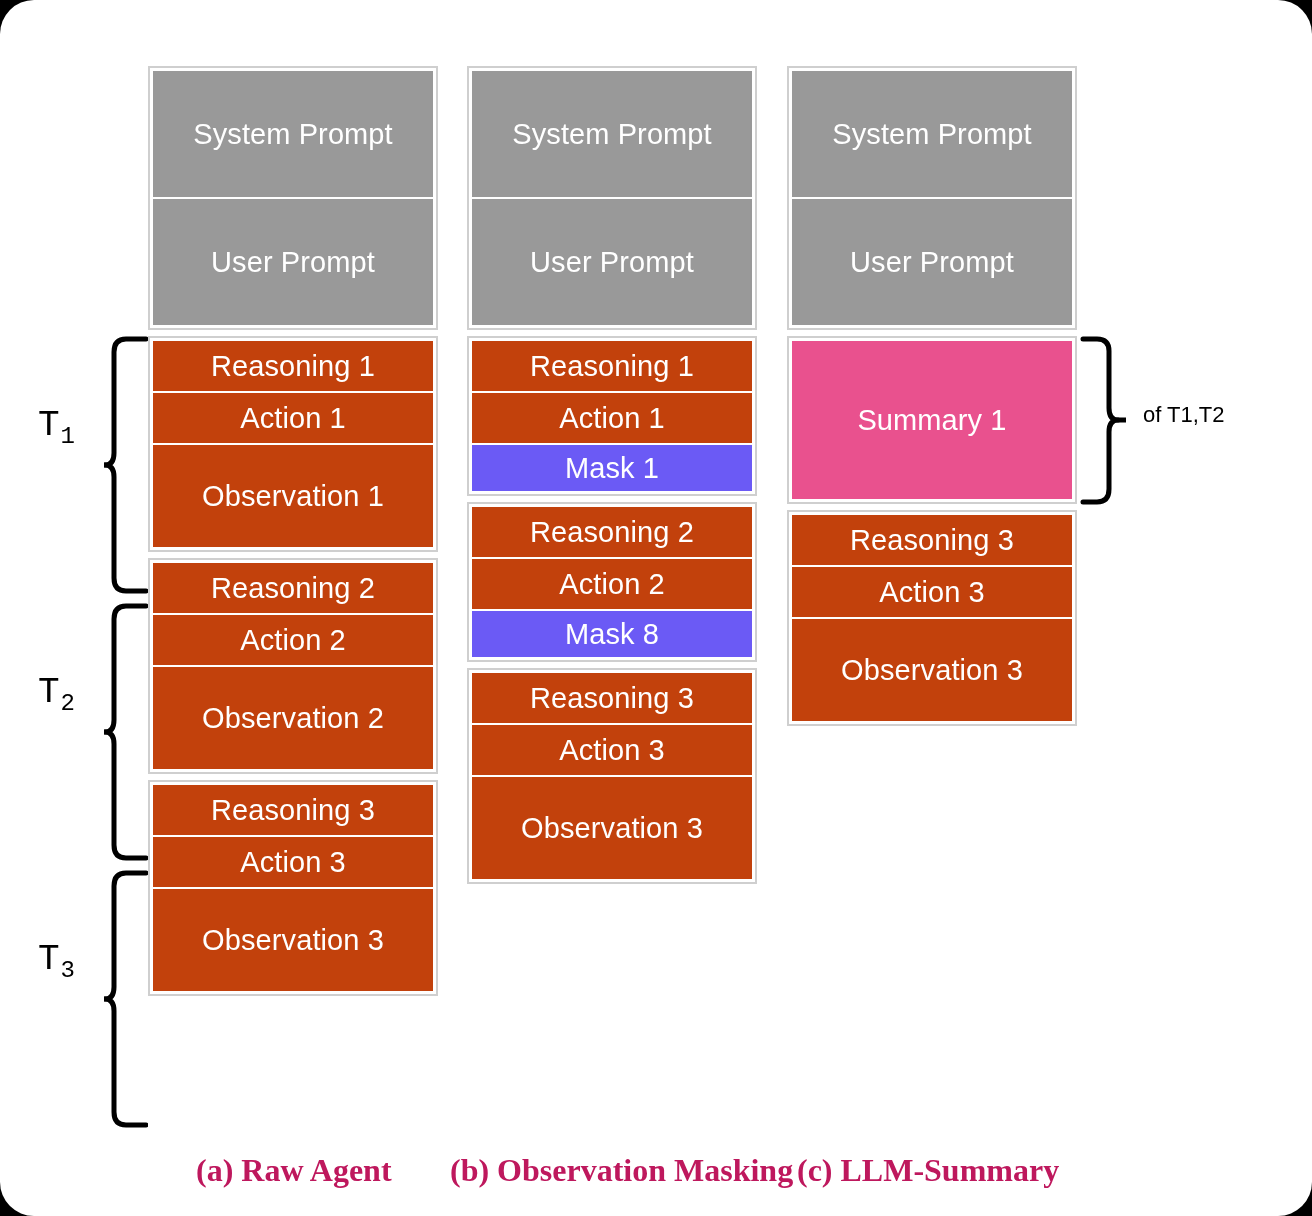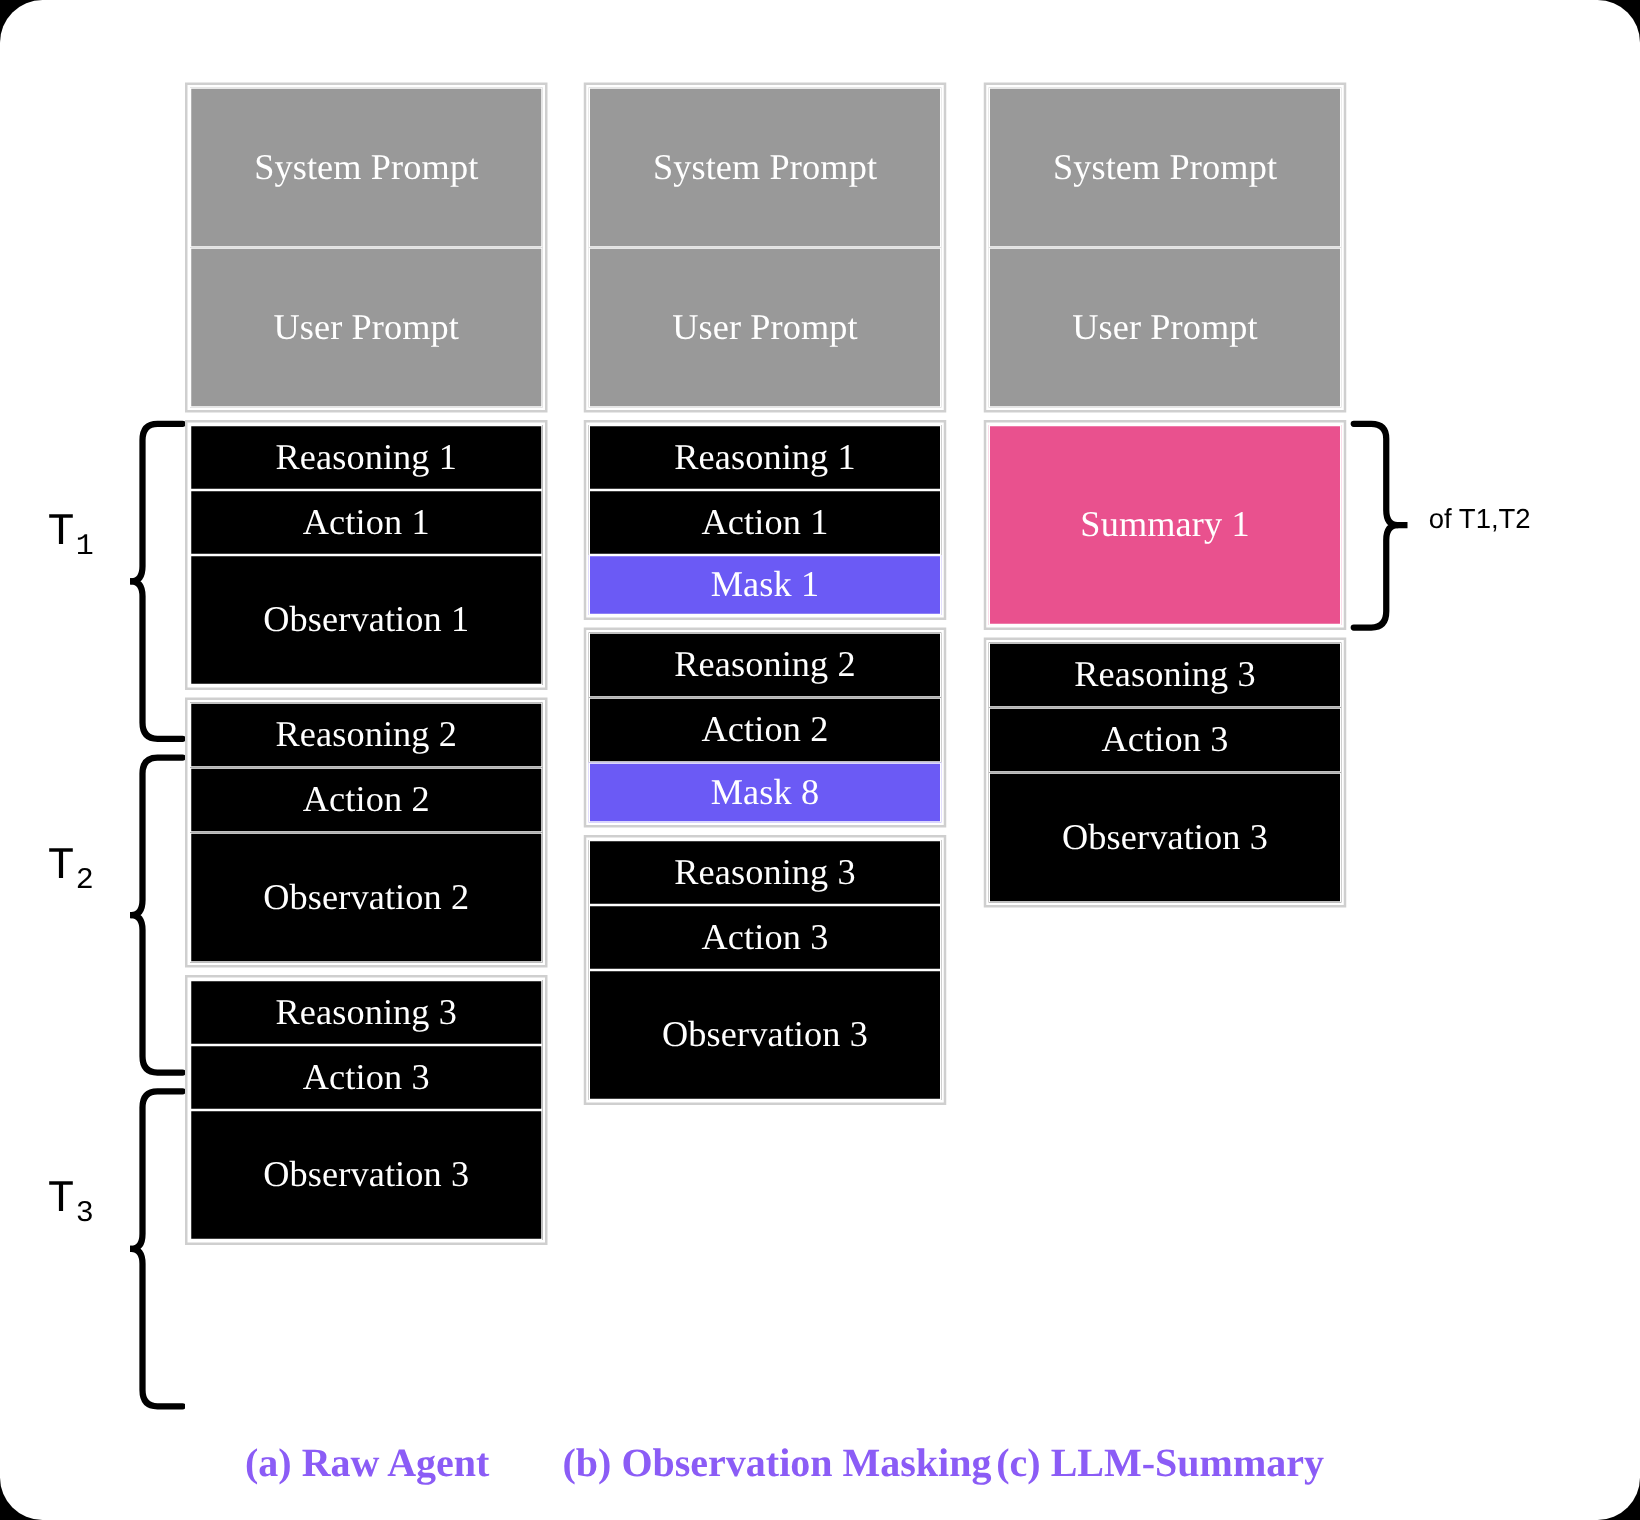--- a/index.html
+++ b/index.html
@@ -19,21 +19,20 @@
     height: 1216px;
     background: #ffffff;
     border-radius: 34px;
     overflow: hidden;
   }
 
   
   .col {
     position: absolute;
     width: 290px;
-    font-family: Liberation Serif, serif;
   }
   .group {
     border: 2px solid #cfcfcf;
     background: #ffffff;
     box-sizing: border-box;
     margin-bottom: 6px;
     padding: 2px;
   }
 
   .blk {
@@ -42,21 +41,21 @@
     align-items: center;
     justify-content: center;
     color: #ffffff;
     font-size: 29px;
     line-height: 1;
     letter-spacing: .1px;
     border: 1px solid #ffffff;
     user-select: none;
   }
   .blk.gray  { background: #999999; }
-  .blk.dark  { background: #000000; }
+  .blk.dark  { background: #c2410c; }
   .blk.mask  { background: #6B5AF5; }
   .blk.pink  { background: #E9518E; text-align: right; }
 
   .h-reason { height: 52px; }
   .h-action { height: 52px; }
   .h-obs    { height: 104px; }
   .h-mask   { height: 48px; }
   .h-prompt { height: 128px; }
   .h-summ   { height: 160px; }
 
@@ -88,21 +87,21 @@
     color: #000000;
     white-space: nowrap;
   }
 
   
   .caption {
     position: absolute;
     font-family: "Liberation Serif", serif;
     font-weight: bold;
     font-size: 32px;
-    color: #8b5cf6;
+    color: #be185d;
     white-space: nowrap;
     top: 1152px;
   }
 </style>
 </head>
 <body>
 
 <div id="canvas">
 
   <div class="brace" style="left:104px; top:336px;">

